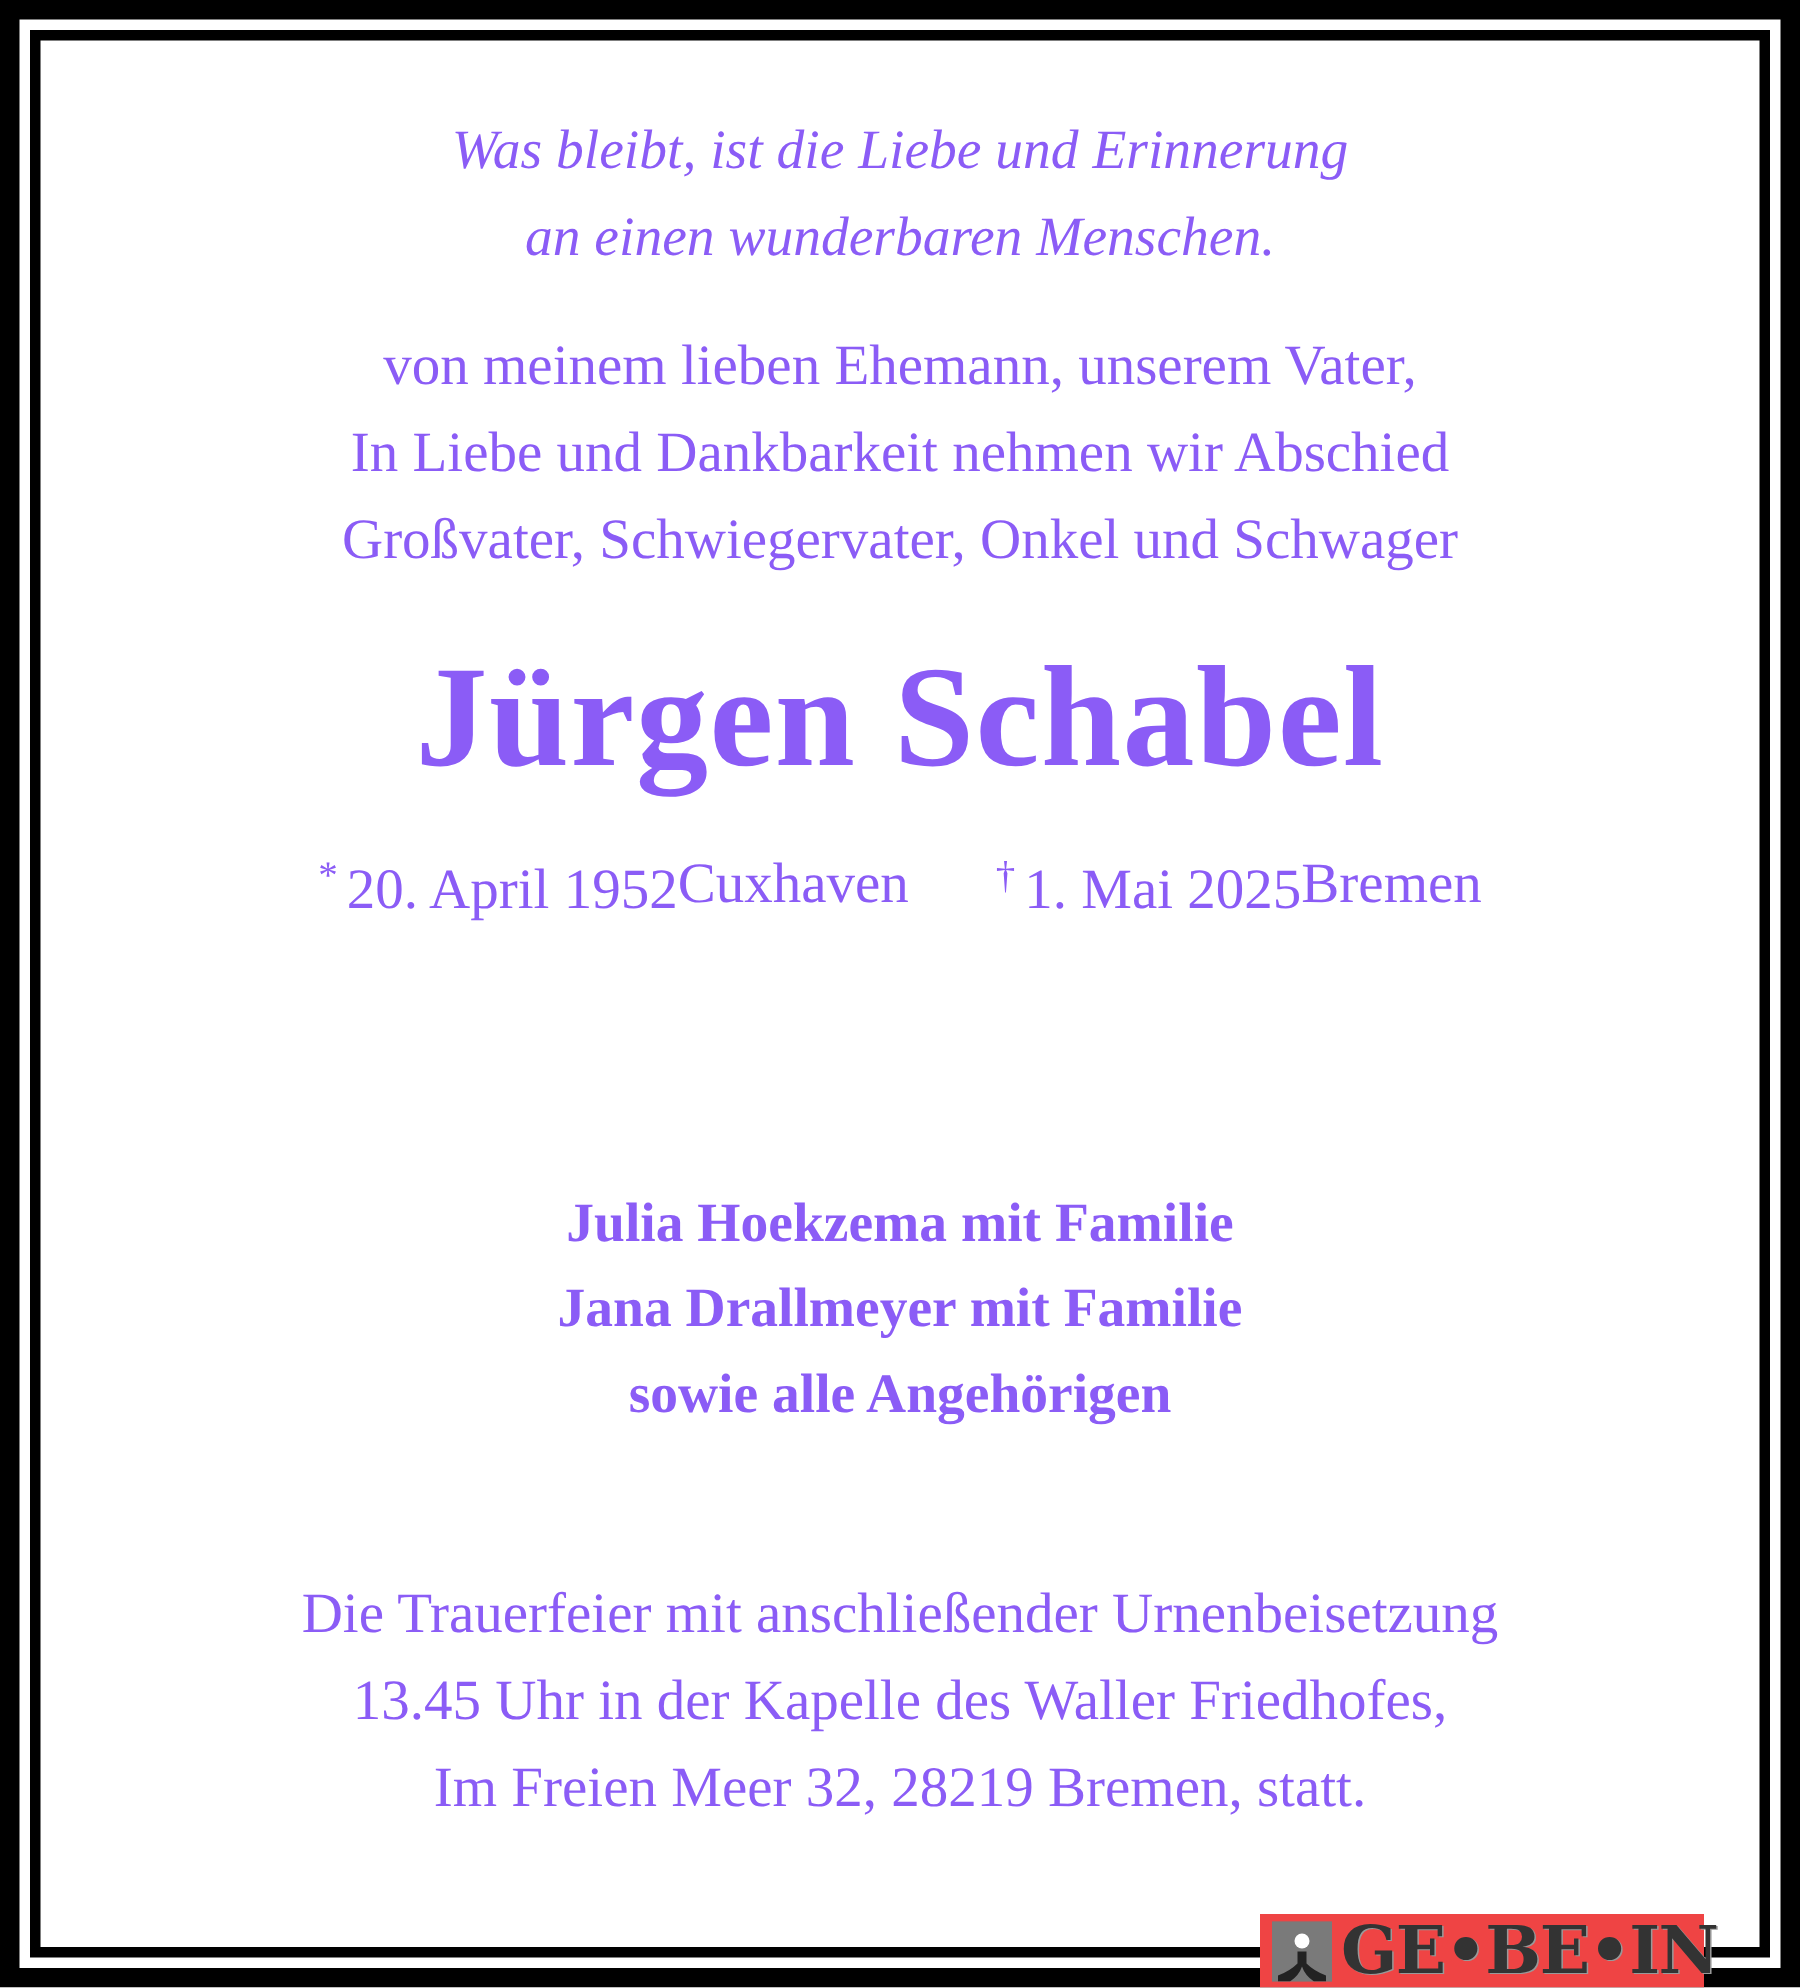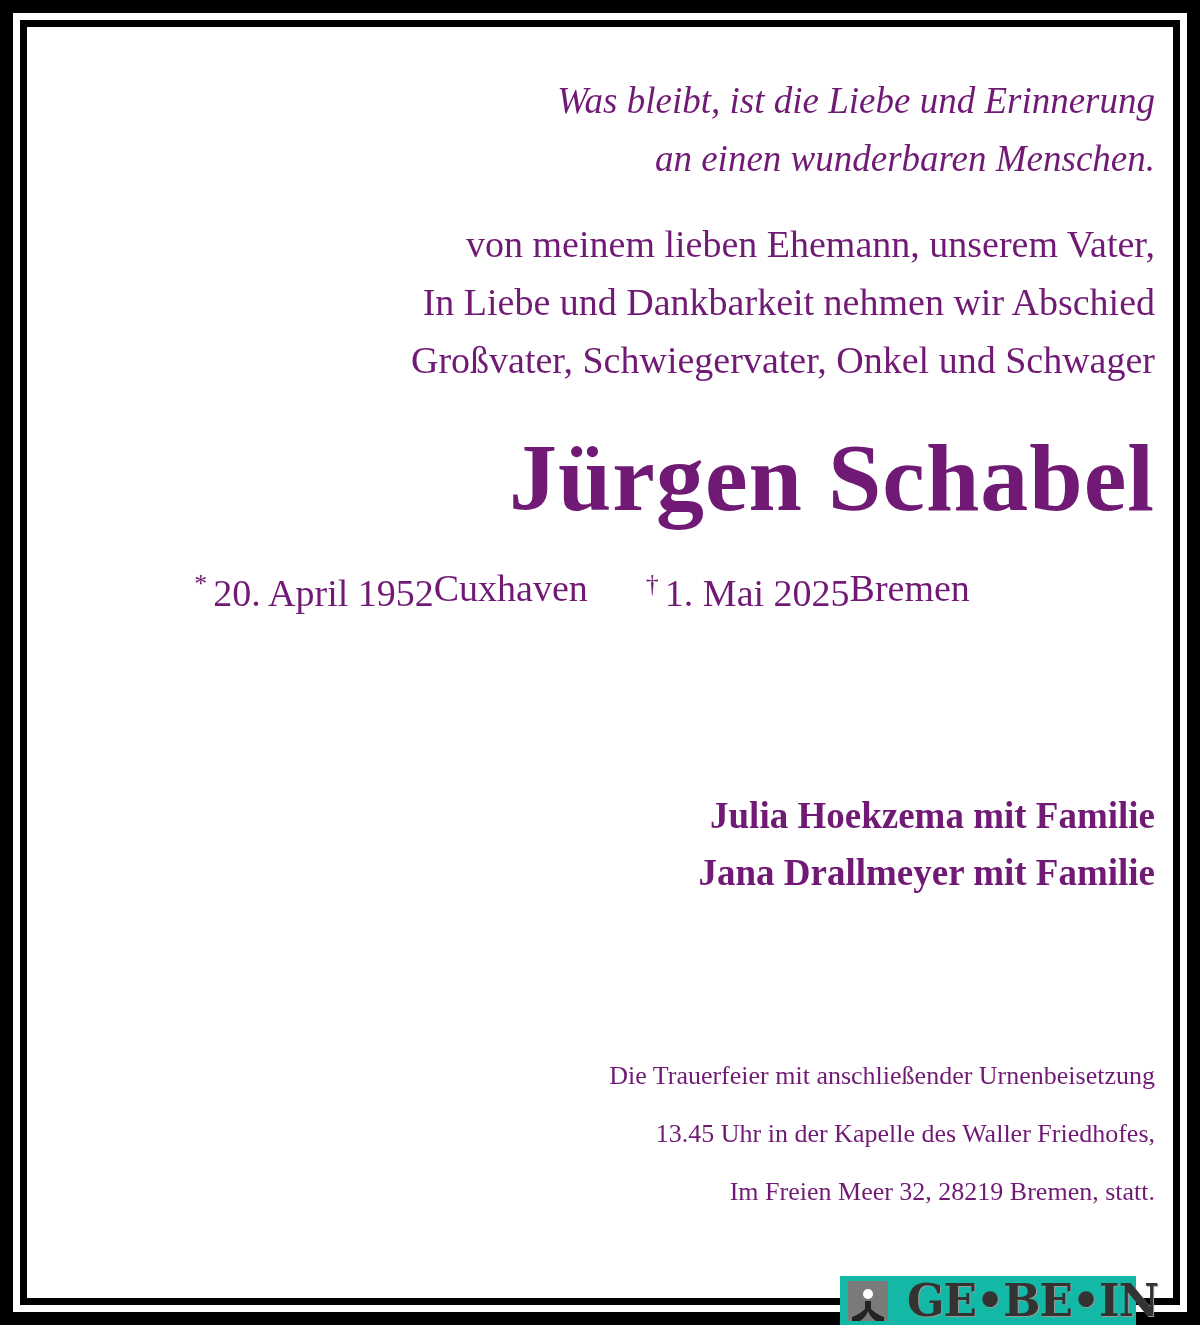--- a/index.html
+++ b/index.html
@@ -6,22 +6,22 @@
     body { width: 1200px; height: 1325px; position: relative; overflow: hidden; }
     .frame-outer {
       position: absolute; left: 0; top: 0; width: 1200px; height: 1325px;
       box-sizing: border-box; border: 13px solid #000; border-bottom-width: 13px;
     }
     .frame-inner {
       position: absolute; left: 20px; top: 20px; width: 1160px; height: 1285px;
       box-sizing: border-box; border: 7px solid #000;
     }
     .content {
-      position: absolute; left: 9px; top: 27px; width: 1146px; height: 1271px;
-      text-align: right; color: #701a75;
+      position: absolute; left: 27px; top: 27px; width: 1146px; height: 1271px;
+      text-align: center; color: #8b5cf6;
       font-family: "Liberation Serif", "DejaVu Serif", serif;
     }
     .motto {
       position: absolute; left: 0; right: 0; top: 45px;
       font-style: italic; font-size: 37px; line-height: 58px;
     }
     .intro {
       position: absolute; left: 0; right: 0; top: 188px;
       font-size: 38px; line-height: 58px;
     }
@@ -39,25 +39,25 @@
     .tagline {
       position: absolute; left: 0; right: 0; top: 686px;
       font-size: 37px; line-height: 58px;
     }
     .mourners {
       position: absolute; left: 0; right: 0; top: 760px;
       font-size: 37px; font-weight: bold; line-height: 57px;
     }
     .ceremony {
       position: absolute; left: 0; right: 0; top: 1020px;
-      font-size: 26px; line-height: 58px; font-family: Liberation Serif, serif;
+      font-size: 38px; line-height: 58px; font-family: Liberation Serif, serif;
     }
     .logo {
       position: absolute; left: 840px; top: 1276px; width: 296px; height: 49px;
-      background: #14b8a6; display: flex; align-items: center; gap: 19px;
+      background: #ef4444; display: flex; align-items: center; gap: 6px;
       padding-left: 8px; box-sizing: border-box;
     }
     .logo-mark {
       width: 40px; height: 40px; background: #7a7a7a; position: relative;
       flex: 0 0 auto;
     }
     .logo-text {
       font-family: "DejaVu Serif", "Liberation Serif", serif;
       font-weight: bold; font-size: 44px; color: #333333; letter-spacing: -1px;
       line-height: 49px;
@@ -98,20 +98,21 @@
         <span class="symbol">†</span><span>1. Mai 2025</span>
       </span>
       <span>Bremen</span>
     </div>
   </div>
 
 
   <div class="mourners">
     <span class="line">Julia Hoekzema mit Familie</span>
     <span class="line">Jana Drallmeyer mit Familie</span>
+    <span class="line">sowie alle Angehörigen</span>
   </div>
 
   <div class="ceremony">
     <span class="line">Die Trauerfeier mit anschließender Urnenbeisetzung</span>
     <span class="line">13.45 Uhr in der Kapelle des Waller Friedhofes,</span>
     <span class="line">Im Freien Meer 32, 28219 Bremen, statt.</span>
   </div>
 </div>
 
 <div class="logo">

